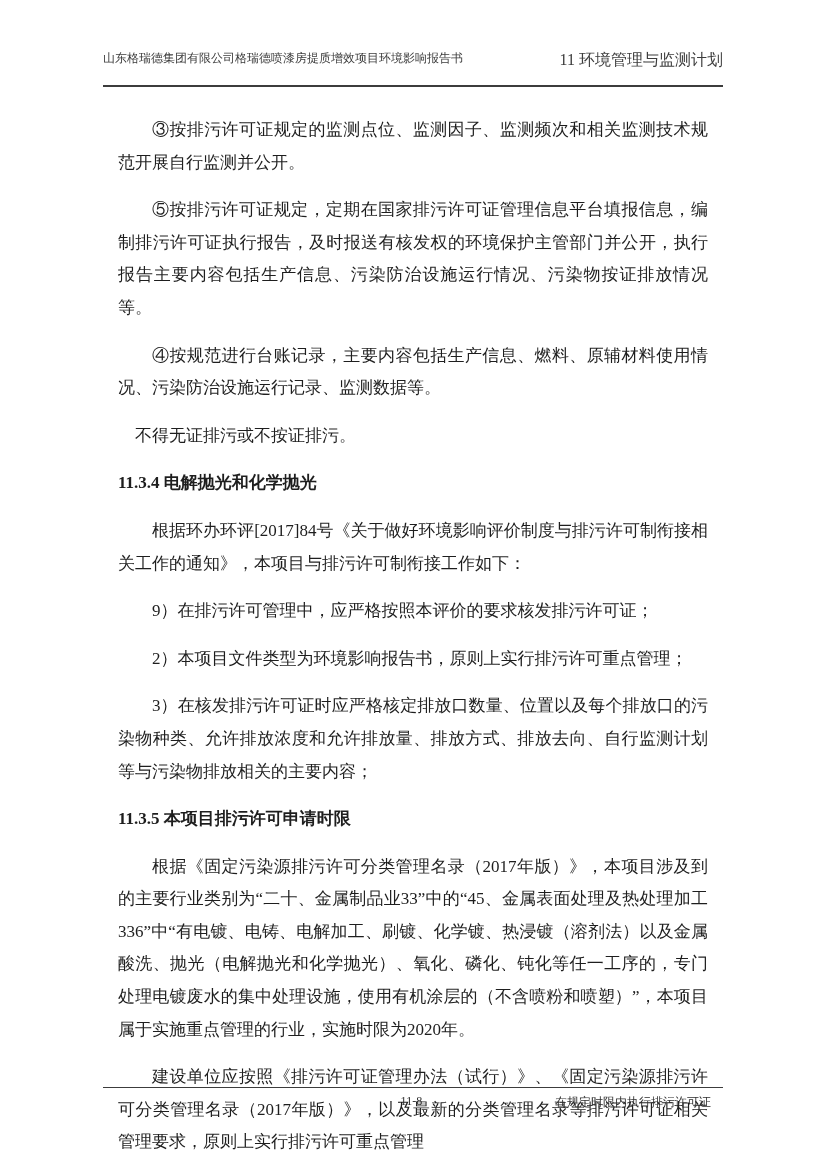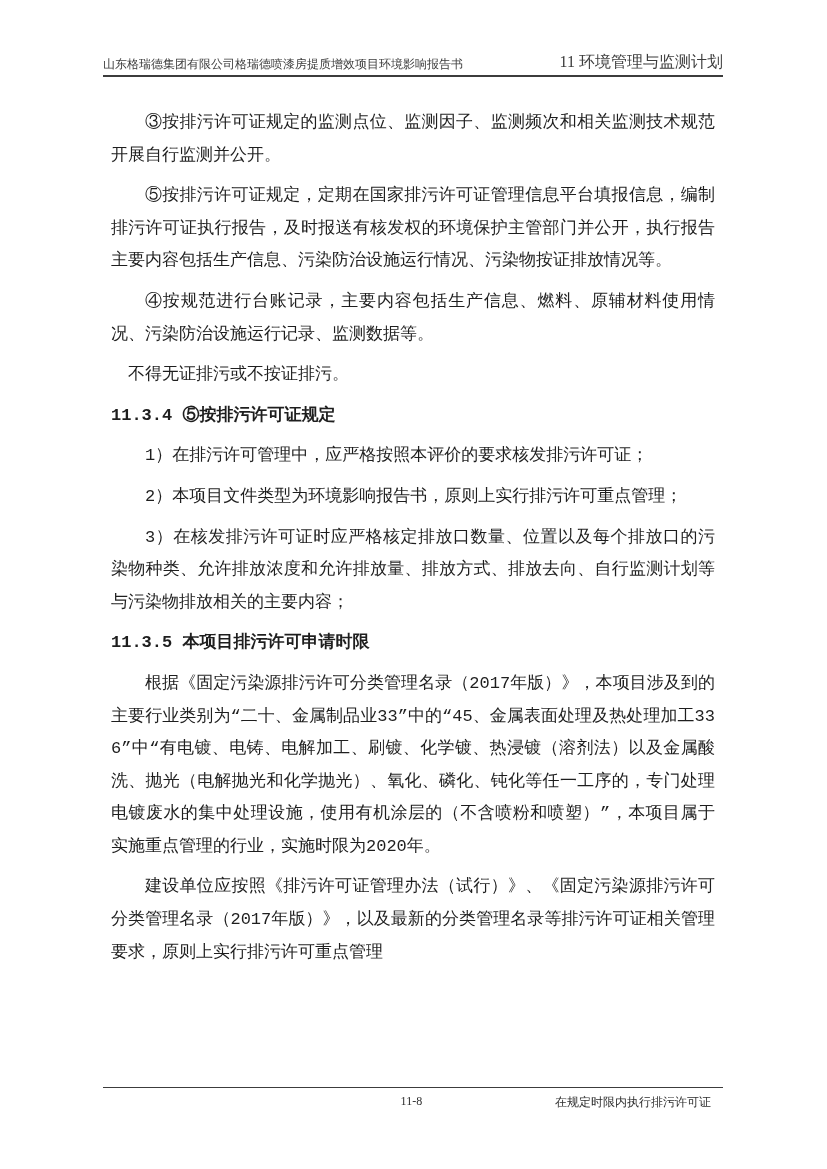--- a/index.html
+++ b/index.html
@@ -17,23 +17,23 @@
     overflow: hidden;
   }
   .header {
     position: absolute;
     left: 103px;
     top: 50px;
     width: 620px;
     height: 23px;
     display: flex;
     justify-content: space-between;
-    align-items: flex-end;
+    align-items: flex-start;
     border-bottom: 2px solid #3c3c3c;
-    padding-bottom: 2px;
+    padding-bottom: 12px;
     color: #3c3c3c;
     box-sizing: content-box;
   }
   .header-left {
     font-size: 12px;
     letter-spacing: 0px;
     white-space: nowrap;
   }
   .header-right {
     font-size: 16px;
@@ -45,24 +45,23 @@
     top: 99px;
     width: 620px;
     font-size: 17px;
     line-height: 32.6px;
     text-align: justify;
     text-justify: inter-character;
     word-break: break-all;
     color: #1e1e1e;
   }
   .content p {
-    margin: 8px;
+    margin: 15px;
     padding: 0;
     text-indent: 2em;
-    font-family: Liberation Mono, monospace;
   }
   .content p.indent-small {
     text-indent: 1em;
   }
   .content p.heading {
     font-weight: bold;
     text-indent: 0;
   }
   .footer {
     position: absolute;
@@ -95,22 +94,23 @@
   <div class="header">
     <span class="header-left">山东格瑞德集团有限公司格瑞德喷漆房提质增效项目环境影响报告书</span>
     <span class="header-right">11 环境管理与监测计划</span>
   </div>
 
   <div class="content">
     <p>③按排污许可证规定的监测点位、监测因子、监测频次和相关监测技术规范开展自行监测并公开。</p>
     <p>⑤按排污许可证规定，定期在国家排污许可证管理信息平台填报信息，编制排污许可证执行报告，及时报送有核发权的环境保护主管部门并公开，执行报告主要内容包括生产信息、污染防治设施运行情况、污染物按证排放情况等。</p>
     <p>④按规范进行台账记录，主要内容包括生产信息、燃料、原辅材料使用情况、污染防治设施运行记录、监测数据等。</p>
     <p class="indent-small">不得无证排污或不按证排污。</p>
-    <p class="heading">11.3.4 ⑤按排污许可证规定</p>
-    <p>1）在排污许可管理中，应严格按照本评价的要求核发排污许可证；</p>
+    <p class="heading">11.3.4 电解抛光和化学抛光</p>
+    <p>根据环办环评[2017]84号《关于做好环境影响评价制度与排污许可制衔接相关工作的通知》，本项目与排污许可制衔接工作如下：</p>
+    <p>9）在排污许可管理中，应严格按照本评价的要求核发排污许可证；</p>
     <p>2）本项目文件类型为环境影响报告书，原则上实行排污许可重点管理；</p>
     <p>3）在核发排污许可证时应严格核定排放口数量、位置以及每个排放口的污染物种类、允许排放浓度和允许排放量、排放方式、排放去向、自行监测计划等与污染物排放相关的主要内容；</p>
     <p class="heading">11.3.5 本项目排污许可申请时限</p>
     <p>根据《固定污染源排污许可分类管理名录（2017年版）》，本项目涉及到的主要行业类别为“二十、金属制品业33”中的“45、金属表面处理及热处理加工336”中“有电镀、电铸、电解加工、刷镀、化学镀、热浸镀（溶剂法）以及金属酸洗、抛光（电解抛光和化学抛光）、氧化、磷化、钝化等任一工序的，专门处理电镀废水的集中处理设施，使用有机涂层的（不含喷粉和喷塑）”，本项目属于实施重点管理的行业，实施时限为2020年。</p>
     <p>建设单位应按照《排污许可证管理办法（试行）》、《固定污染源排污许可分类管理名录（2017年版）》，以及最新的分类管理名录等排污许可证相关管理要求，原则上实行排污许可重点管理</p>
   </div>
 
   <div class="footer">
     <span class="page-number">11-8</span>
     <span class="company">在规定时限内执行排污许可证</span>

